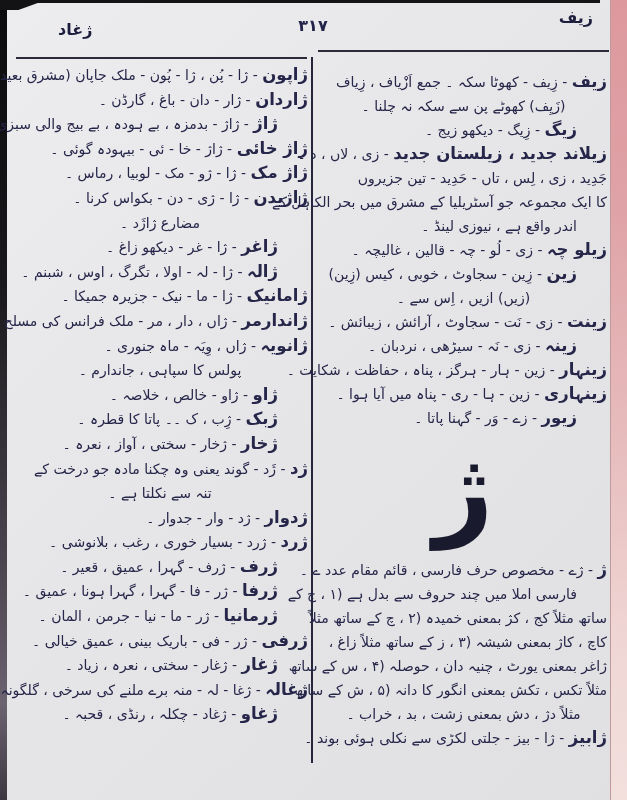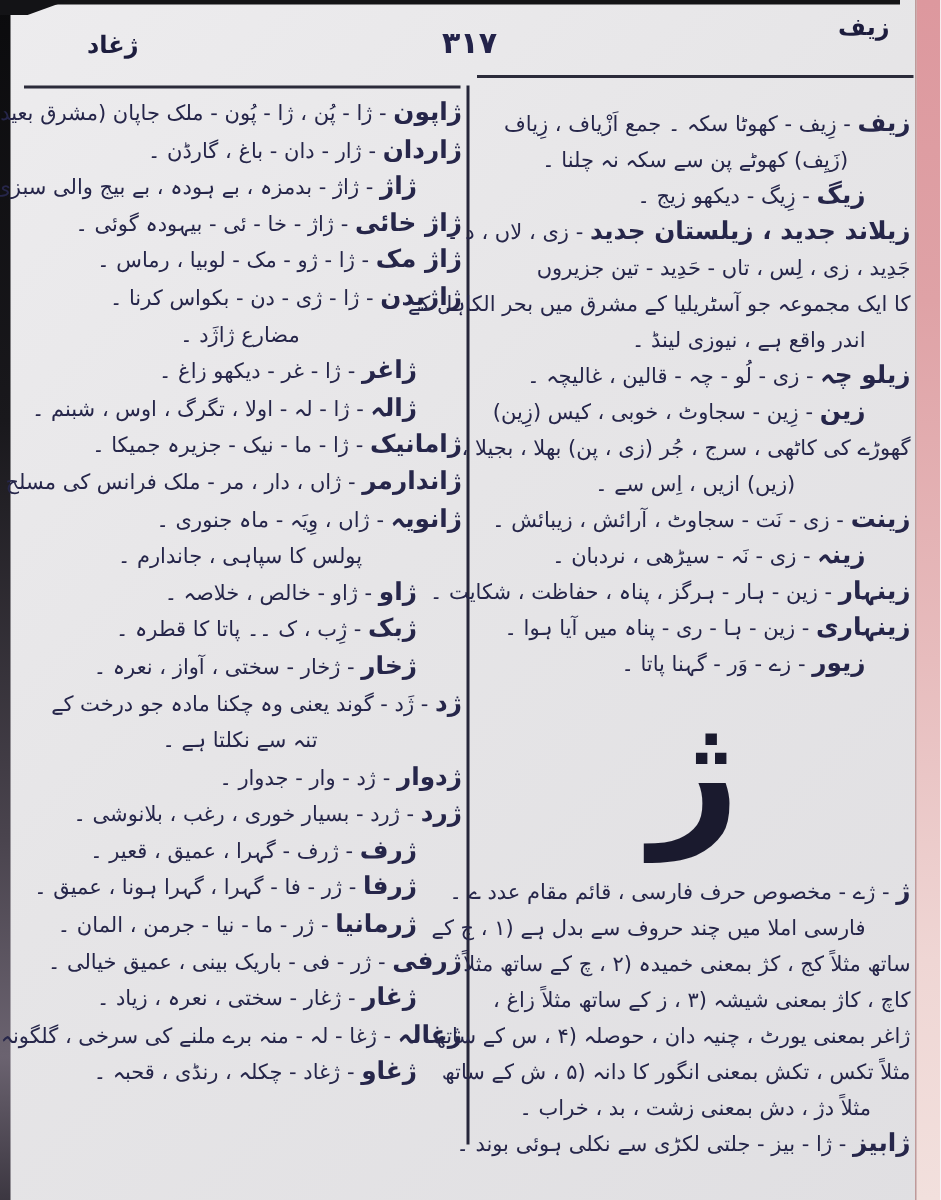--- a/index.html
+++ b/index.html
@@ -14,21 +14,21 @@
   .edge-corner{position:absolute;left:0;top:0;width:46px;height:10px;background:#131316;
         clip-path:polygon(0 0,100% 0,40% 100%,0 100%);}
   .edge-right{position:absolute;right:0;top:0;width:16px;height:800px;
         background:linear-gradient(180deg,#dd989e 0%,#dfa2a6 25%,#e7bcbd 55%,#efd6d4 80%,#f2e0dd 100%);
         border-left:1px solid #c09a9a;}
   
   .catch{position:absolute;font-weight:bold;font-size:16px;color:#1d1d3e;}
   .catch-left{left:58px;top:20px;}
   .catch-right{right:34px;top:8px;}
   .pagenum{position:absolute;left:258px;top:16px;width:110px;text-align:center;
-        font-size:20px;font-weight:bold;color:#23234a;}
+        font-size:16px;font-weight:bold;color:#23234a;}
   .rule{position:absolute;height:2px;background:#2b2b3a;}
   .rule-left{left:16px;top:57px;width:291px;}
   .rule-right{left:318px;top:50px;width:291px;}
   .divider{position:absolute;left:311px;top:57px;width:2px;height:706px;background:#26263a;}
   
   .col{position:absolute;direction:rtl;text-align:right;color:#26264a;}
   .col-left{left:12px;top:63px;width:296px;}
   .col-right{left:320px;top:70px;width:287px;}
   .line{white-space:nowrap;font-size:14px;letter-spacing:-0.2px;}
   .col-left .line{line-height:24.6px;height:24.6px;}
@@ -90,21 +90,20 @@
   <div class="col col-right" dir="rtl">
     <div class="line"><span class="head">زیف</span><span class="rest"> - زِیف - کھوٹا سکہ ۔ جمع اَزْیاف ، زِیاف</span></div>
       <div class="line center"><span class="head"></span><span class="rest">(زَیِف) کھوٹے پن سے سکہ نہ چلنا ۔</span></div>
       <div class="line indent"><span class="head">زیگ</span><span class="rest"> - زِیگ - دیکھو زیج ۔</span></div>
       <div class="line"><span class="head">زیلاند جدید ، زیلستان جدید</span><span class="rest"> - زی ، لاں ، د ۔</span></div>
       <div class="line"><span class="head"></span><span class="rest">جَدِید ، زی ، لِس ، تاں - حَدِید - تین جزیروں</span></div>
       <div class="line"><span class="head"></span><span class="rest">کا ایک مجموعہ جو آسٹریلیا کے مشرق میں بحر الکاہل کے</span></div>
       <div class="line indent"><span class="head"></span><span class="rest">اندر واقع ہے ، نیوزی لینڈ ۔</span></div>
       <div class="line"><span class="head">زیلو چہ</span><span class="rest"> - زی - لُو - چہ - قالین ، غالیچہ ۔</span></div>
       <div class="line indent"><span class="head">زین</span><span class="rest"> - زِین - سجاوٹ ، خوبی ، کیس (زِین)</span></div>
-      <div class="line"><span class="head"></span><span class="rest">گھوڑے کی کاٹھی ، سرج ، جُر (زی ، پن) بھلا ، بجیلا ،</span></div>
       <div class="line center"><span class="head"></span><span class="rest">(زیں) ازیں ، اِس سے ۔</span></div>
       <div class="line"><span class="head">زینت</span><span class="rest"> - زی - نَت - سجاوٹ ، آرائش ، زیبائش ۔</span></div>
       <div class="line indent"><span class="head">زینہ</span><span class="rest"> - زی - نَہ - سیڑھی ، نردبان ۔</span></div>
       <div class="line"><span class="head">زینہار</span><span class="rest"> - زین - ہار - ہرگز ، پناہ ، حفاظت ، شکایت ۔</span></div>
       <div class="line"><span class="head">زینہاری</span><span class="rest"> - زین - ہا - ری - پناہ میں آیا ہوا ۔</span></div>
       <div class="line indent"><span class="head">زیور</span><span class="rest"> - زے - وَر - گہنا پاتا ۔</span></div>
     <div class="big-letter">ژ</div>
     <div class="line"><span class="head">ژ</span><span class="rest"> - ژے - مخصوص حرف فارسی ، قائم مقام عدد ے ۔</span></div>
       <div class="line indent"><span class="head"></span><span class="rest">فارسی املا میں چند حروف سے بدل ہے (۱ ، ج کے</span></div>
       <div class="line"><span class="head"></span><span class="rest">ساتھ مثلاً کج ، کژ بمعنی خمیدہ (۲ ، چ کے ساتھ مثلاً</span></div>

